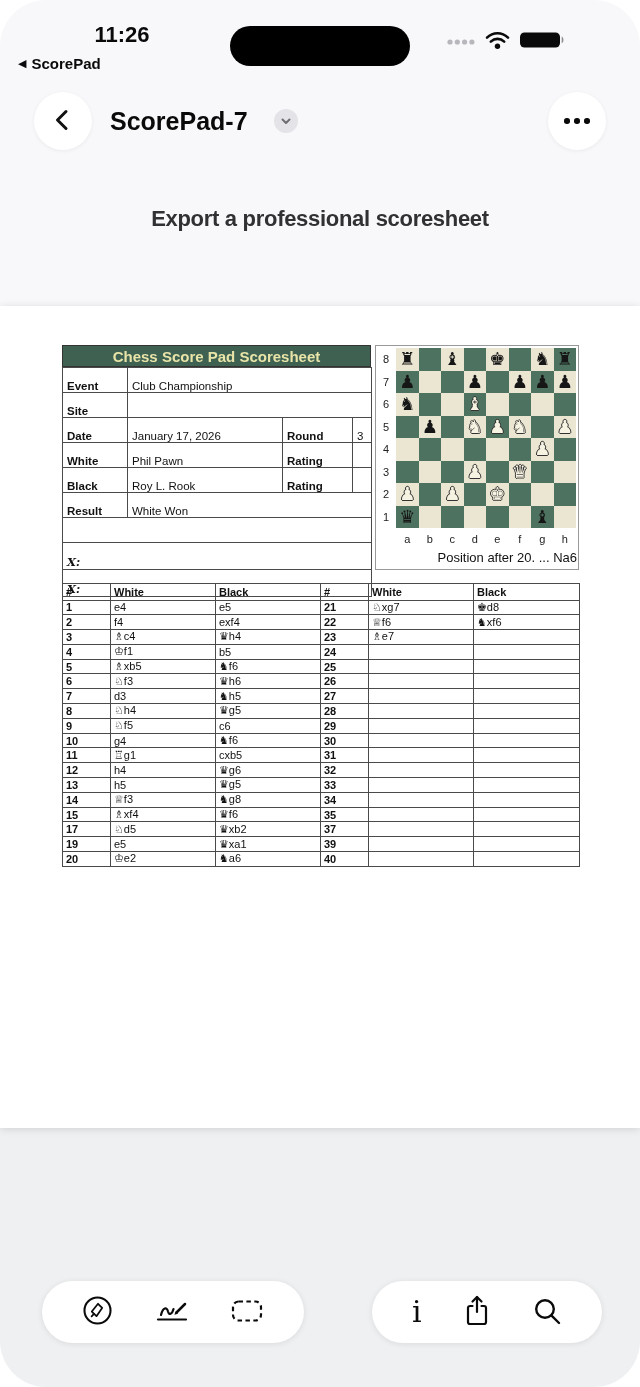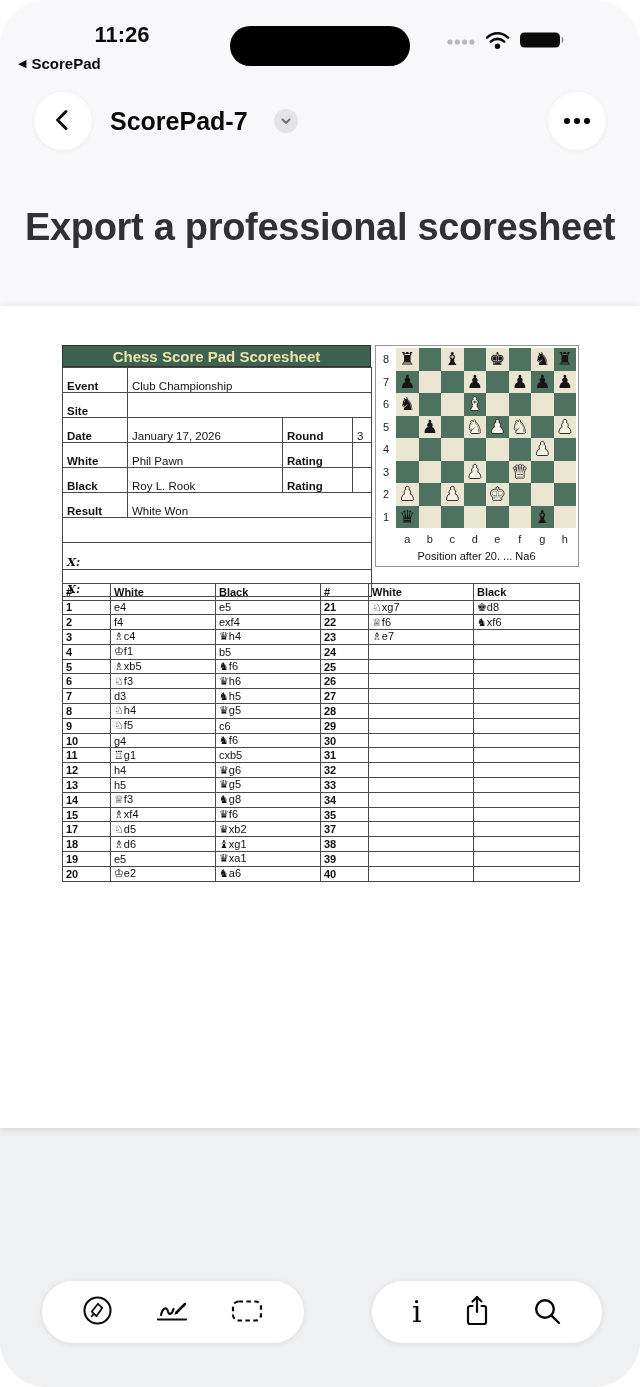--- a/index.html
+++ b/index.html
@@ -21,21 +21,21 @@
   .circle-btn{position:absolute;width:58px;height:58px;border-radius:50%;background:#fff;border:none;
               display:flex;align-items:center;justify-content:center;box-shadow:0 1px 4px rgba(0,0,0,.06);cursor:pointer;padding:0;}
   .back-btn{left:34px;top:92px;}
   .more-btn{left:548px;top:92px;gap:4.5px;}
   .dot{width:5.5px;height:5.5px;border-radius:50%;background:#0a0a0a;}
   .nav-title-row{position:absolute;left:110px;top:92px;height:58px;display:flex;align-items:center;gap:26px;cursor:pointer;}
   .nav-title{font-size:25px;font-weight:700;color:#0a0a0a;}
   .drop-badge{width:24px;height:24px;border-radius:50%;background:#e3e3e8;display:flex;align-items:center;justify-content:center;}
 
   
-  .doc-title{position:absolute;left:0;top:206px;width:640px;text-align:center;font-size:38px;font-weight:700;color:#313133;letter-spacing:-.3px;}
+  .doc-title{position:absolute;left:0;top:206px;width:640px;text-align:center;font-size:22px;font-weight:700;color:#313133;letter-spacing:-.3px;}
 
   
   .page{position:absolute;left:0;top:306px;width:640px;height:822px;background:#fff;box-shadow:0 1px 8px rgba(0,0,0,.13);}
 
   .sheet-title{position:absolute;left:62px;top:39px;width:309px;height:22px;background:var(--hdr-bg);color:var(--hdr-tx);
                border:1px solid #333;font-size:15px;font-weight:700;text-align:center;line-height:21px;}
 
   table{border-collapse:collapse;table-layout:fixed;}
   .info-table{position:absolute;left:62px;top:61px;width:309px;font-size:11.5px;color:#111;}
   .info-table td{border:1px solid #4a4a4a;height:18.6px;padding:12px 0 0 4px;overflow:hidden;white-space:nowrap;vertical-align:middle;}
@@ -46,21 +46,21 @@
   .board-grid{display:grid;grid-template-columns:20px repeat(8,22.5px);}
   .rlab{height:22.5px;display:flex;align-items:center;justify-content:center;font-size:11px;color:#222;}
   .sq{width:22.5px;height:22.5px;display:flex;align-items:center;justify-content:center;font-size:18px;line-height:1;
       font-family:"DejaVu Sans",sans-serif;}
   .sq.dark{background:var(--dark);}
   .sq.light{background:var(--light);}
   .wp{color:#f7f3e2;text-shadow:1px 0 0 #333,-1px 0 0 #333,0 1px 0 #333,0 -1px 0 #333;}
   .bp{color:#161616;}
   .files-row{display:grid;grid-template-columns:20px repeat(8,22.5px);height:19px;}
   .flab{display:flex;align-items:center;justify-content:center;font-size:11px;color:#222;}
-  .board-caption{margin-top:3px;text-align:center;font-size:11px;color:#111;}
+  .board-caption{margin-top:3px;text-align:right;font-size:13px;color:#111;}
 
   .moves-table{position:absolute;left:62px;top:277px;width:517px;font-size:11px;color:#111;}
   .moves-table th,.moves-table td{border:1px solid #4a4a4a;padding:0 0 0 3px;text-align:left;overflow:hidden;white-space:nowrap;vertical-align:middle;}
   .moves-table th{height:16.5px;font-weight:700;}
   .moves-table td{height:14.8px;}
   .moves-table td.num{font-weight:700;}
 
   
   .pill{position:absolute;top:1281px;height:62px;border-radius:31px;background:#fff;box-shadow:0 1px 6px rgba(0,0,0,.09);
         display:flex;align-items:center;justify-content:space-evenly;}
@@ -462,28 +462,20 @@
           </tr>
           <tr>
             <td class="num">17</td>
             <td class="mv">♘d5</td>
             <td class="mv">♛xb2</td>
             <td class="num">37</td>
             <td class="mv"></td>
             <td class="mv"></td>
           </tr>
           <tr>
-            <td class="num">18</td>
-            <td class="mv">♗d6</td>
-            <td class="mv">♝xg1</td>
-            <td class="num">38</td>
-            <td class="mv"></td>
-            <td class="mv"></td>
-          </tr>
-          <tr>
             <td class="num">19</td>
             <td class="mv">e5</td>
             <td class="mv">♛xa1</td>
             <td class="num">39</td>
             <td class="mv"></td>
             <td class="mv"></td>
           </tr>
           <tr>
             <td class="num">20</td>
             <td class="mv">♔e2</td>

